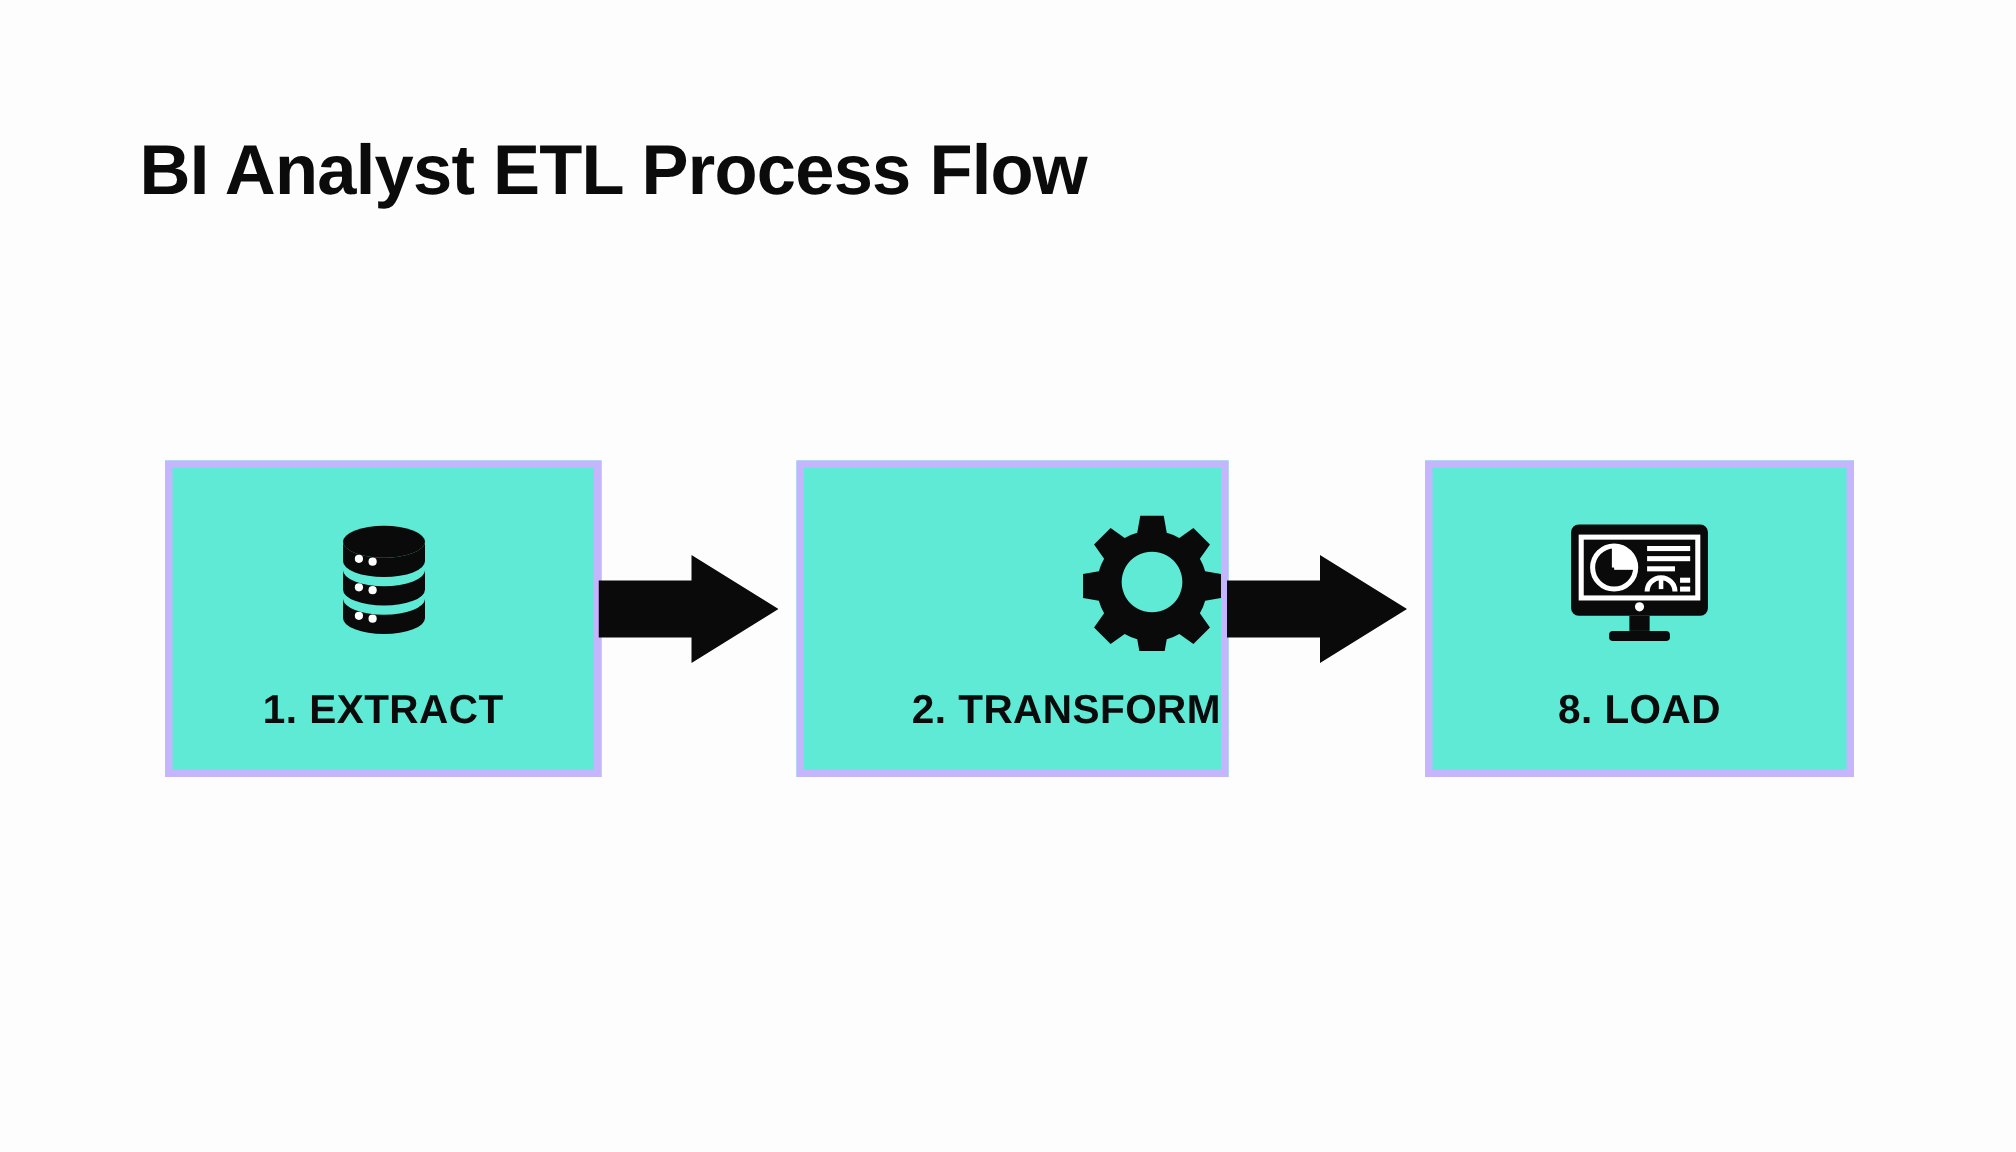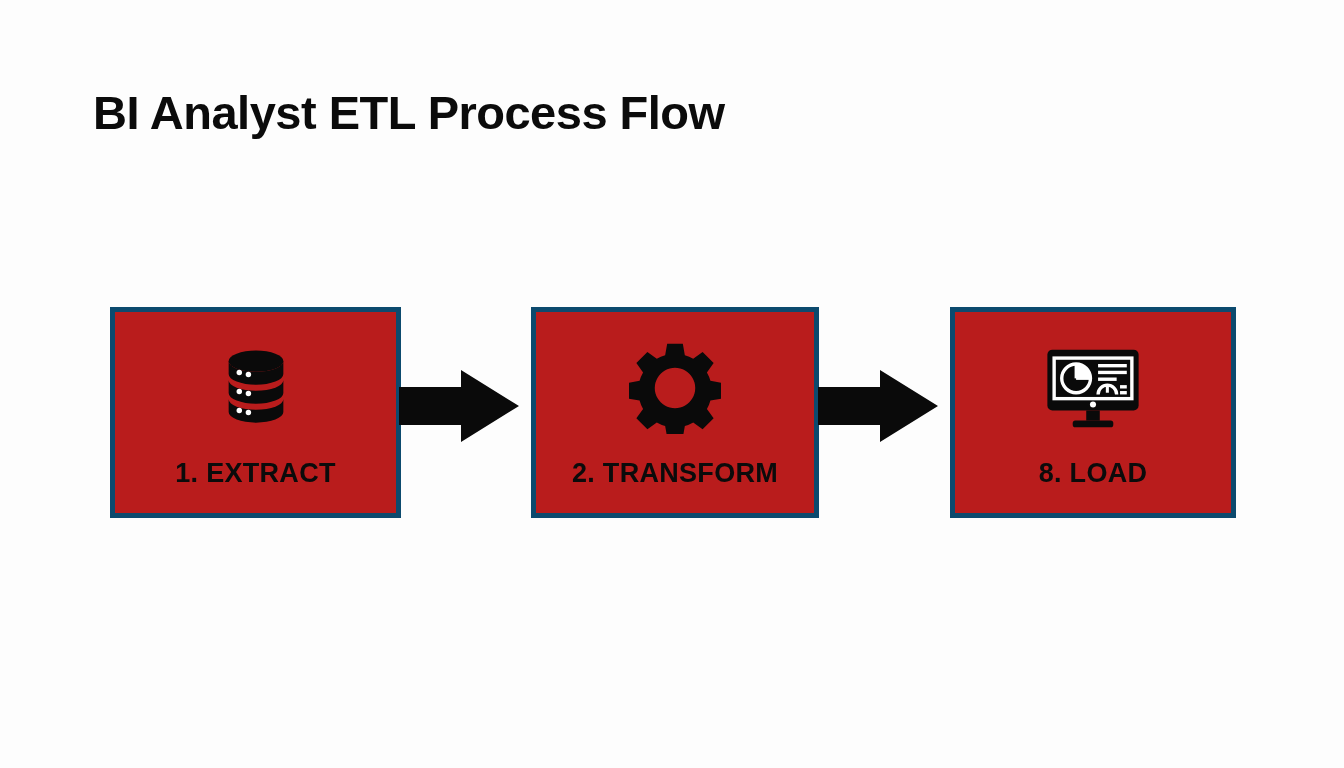--- a/index.html
+++ b/index.html
@@ -43,30 +43,30 @@
     left: 0;
     top: 307px;
     width: 1344px;
     height: 212px;
   }
 
   .step-box {
     position: absolute;
     top: 0;
     height: 211px;
-    border: 5px solid #0c4a6e;
-    background: #b91c1c;
+    border: 5px solid #c4b5fd;
+    background: #5eead4;
     display: flex;
     flex-direction: column;
     align-items: center;
     justify-content: flex-start;
   }
 
   #step-box-1 { left: 110px; width: 291px; }
-  #step-box-2 { left: 531px; width: 288px; }
+  #step-box-2 { left: 531px; width: 288px; align-items: flex-end; }
   #step-box-3 { left: 950px; width: 286px; }
 
   .step-icon {
     margin-top: 24px;
     height: 104px;
     display: flex;
     align-items: center;
     justify-content: center;
   }
 

